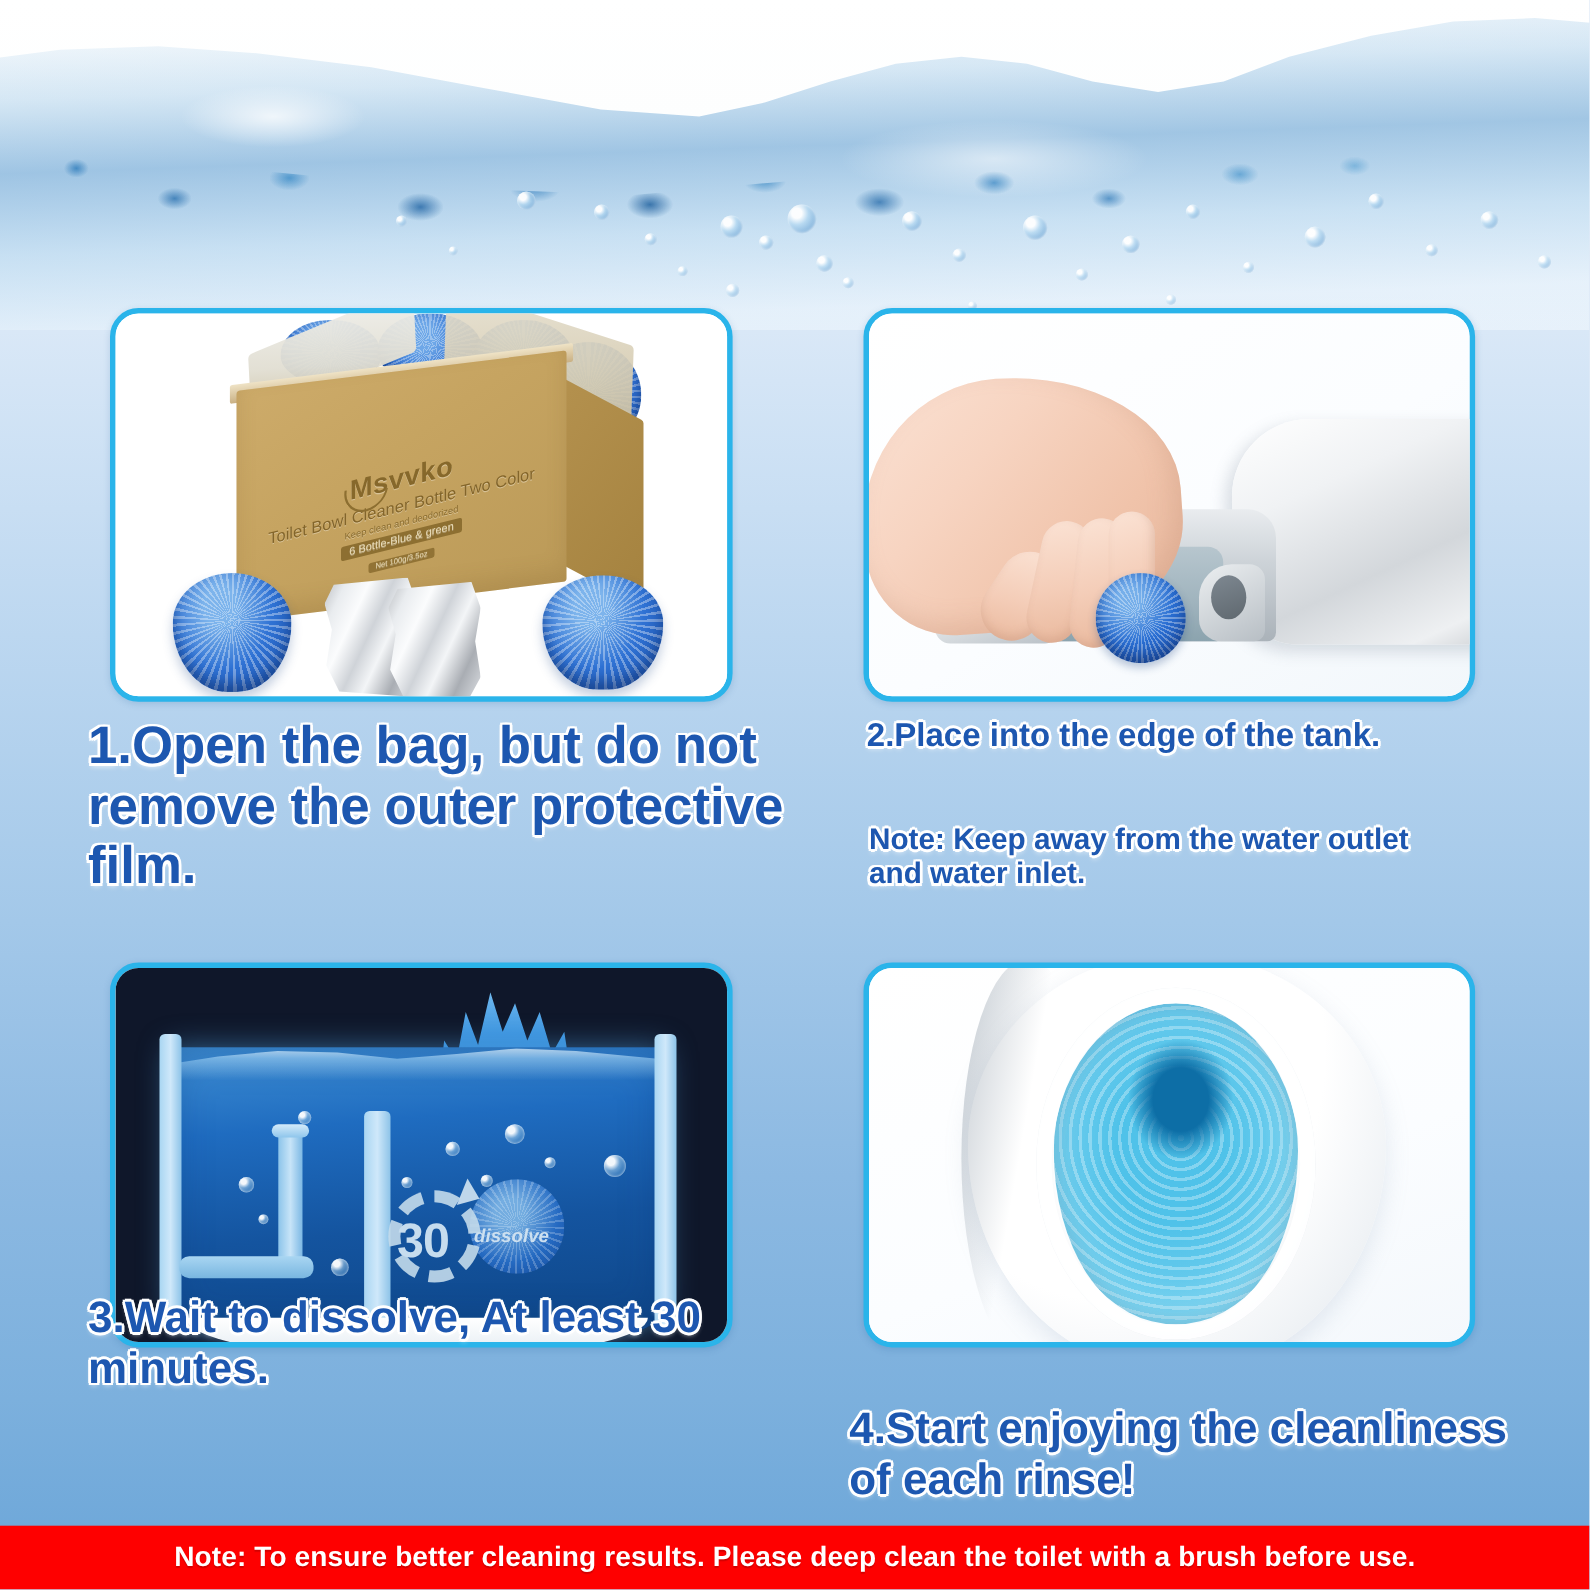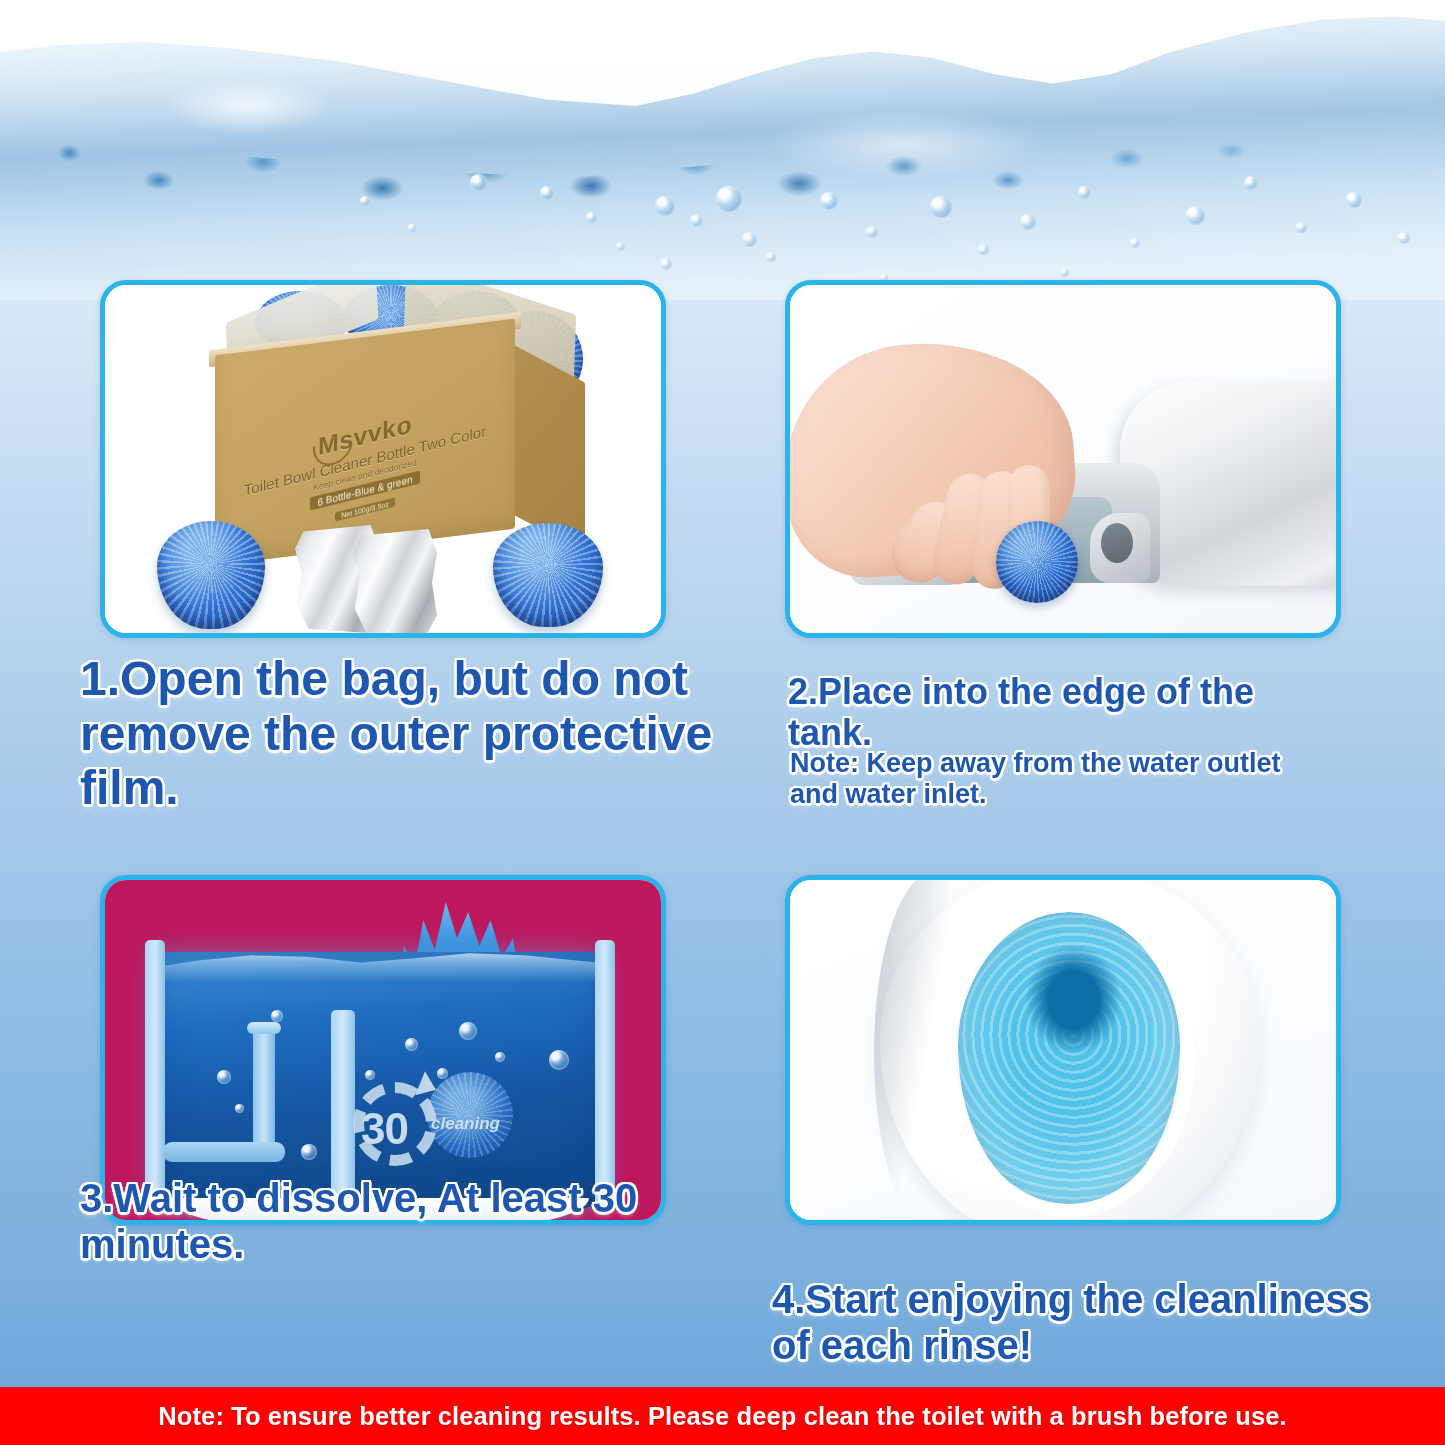--- a/index.html
+++ b/index.html
@@ -226,21 +226,21 @@
     position:absolute; left:206px; top:236px; width:82px; height:82px;
     border-radius:50%;
     background:
       repeating-conic-gradient(from 0deg at 50% 50%,
         rgba(255,255,255,.35) 0deg 3deg, rgba(255,255,255,0) 3deg 8deg),
       radial-gradient(circle at 38% 30%, #76afea 0 14%, #2a6ed2 52%, #1a4aa3 100%);
     box-shadow:0 4px 8px rgba(30,70,130,.3), inset 0 -7px 12px rgba(8,36,90,.45);
   }
 
   
-  .p3-stage{ position:absolute; inset:0; background:#be185d;text-align:right; }
+  .p3-stage{ position:absolute; inset:0; background:#0f172a;text-align:right; }
   .p3-tank{
     position:absolute; left:48px; top:72px; width:452px; height:258px;
     background:linear-gradient(175deg,#3f8fd4 0%,#1f6cc0 28%,#14549f 62%,#0e4688 100%);
     border-radius:8px 8px 30px 30px;
     box-shadow:0 0 26px rgba(80,160,220,.55), inset 0 0 40px rgba(10,50,110,.35);
   }
   .p3-surface{
     position:absolute; left:48px; top:66px; width:452px; height:36px;
     background:linear-gradient(180deg,rgba(255,255,255,.85) 0%,rgba(160,210,245,.6) 45%,rgba(40,120,200,.0) 100%);
     clip-path: polygon(0% 60%, 10% 40%, 22% 26%, 34% 30%, 46% 46%, 58% 34%,
@@ -346,21 +346,21 @@
     color:#1d57b0;
     font-weight:700;
     line-height:1.14;
     text-shadow:
       -2px -2px 0 #fff, 2px -2px 0 #fff, -2px 2px 0 #fff, 2px 2px 0 #fff,
       0 -2.5px 0 #fff, 0 2.5px 0 #fff, -2.5px 0 0 #fff, 2.5px 0 0 #fff,
       0 3px 5px rgba(255,255,255,.6);
     white-space:pre-line;
   }
   #caption-1{ left:80px; top:652px; width:660px; font-size:48px; }
-  #caption-2{ left:788px; top:652px; width:560px; font-size:36px;margin-top:19px; }
+  #caption-2{ left:788px; top:652px; width:560px; font-size:30px; }
   #caption-2-note{ left:790px; top:748px; width:540px; font-size:27px; }
   #caption-3{ left:80px; top:1176px; width:660px; font-size:40px; }
   #caption-4{ left:772px; top:1277px; width:600px; font-size:40px; }
 
   
   #footer-note{
     position:absolute; left:0; bottom:0; width:1445px; height:58px;
     background:#fe0000;
     display:flex; align-items:center; justify-content:center;
   }
@@ -476,21 +476,21 @@
     <div class="bubble" style="left:390px;top:172px;width:10px;height:10px;"></div>
     <div class="bubble" style="left:444px;top:170px;width:20px;height:20px;"></div>
     <div class="bubble" style="left:166px;top:130px;width:12px;height:12px;"></div>
 
     <div class="dissolving"></div>
 
     <div class="badge-30">
       <div class="badge-ring"></div>
       <div class="badge-arrow"></div>
       <div class="badge-num">30</div>
-      <div class="badge-min">cleaning</div>
+      <div class="badge-min">dissolve</div>
     </div>
 
     <div class="p3-base">
       <div class="p3-foot" style="left:42px;"></div>
       <div class="p3-foot" style="left:142px;"></div>
       <div class="p3-foot" style="left:262px;"></div>
       <div class="p3-foot" style="left:350px;"></div>
     </div>
   </div>
 </div>

